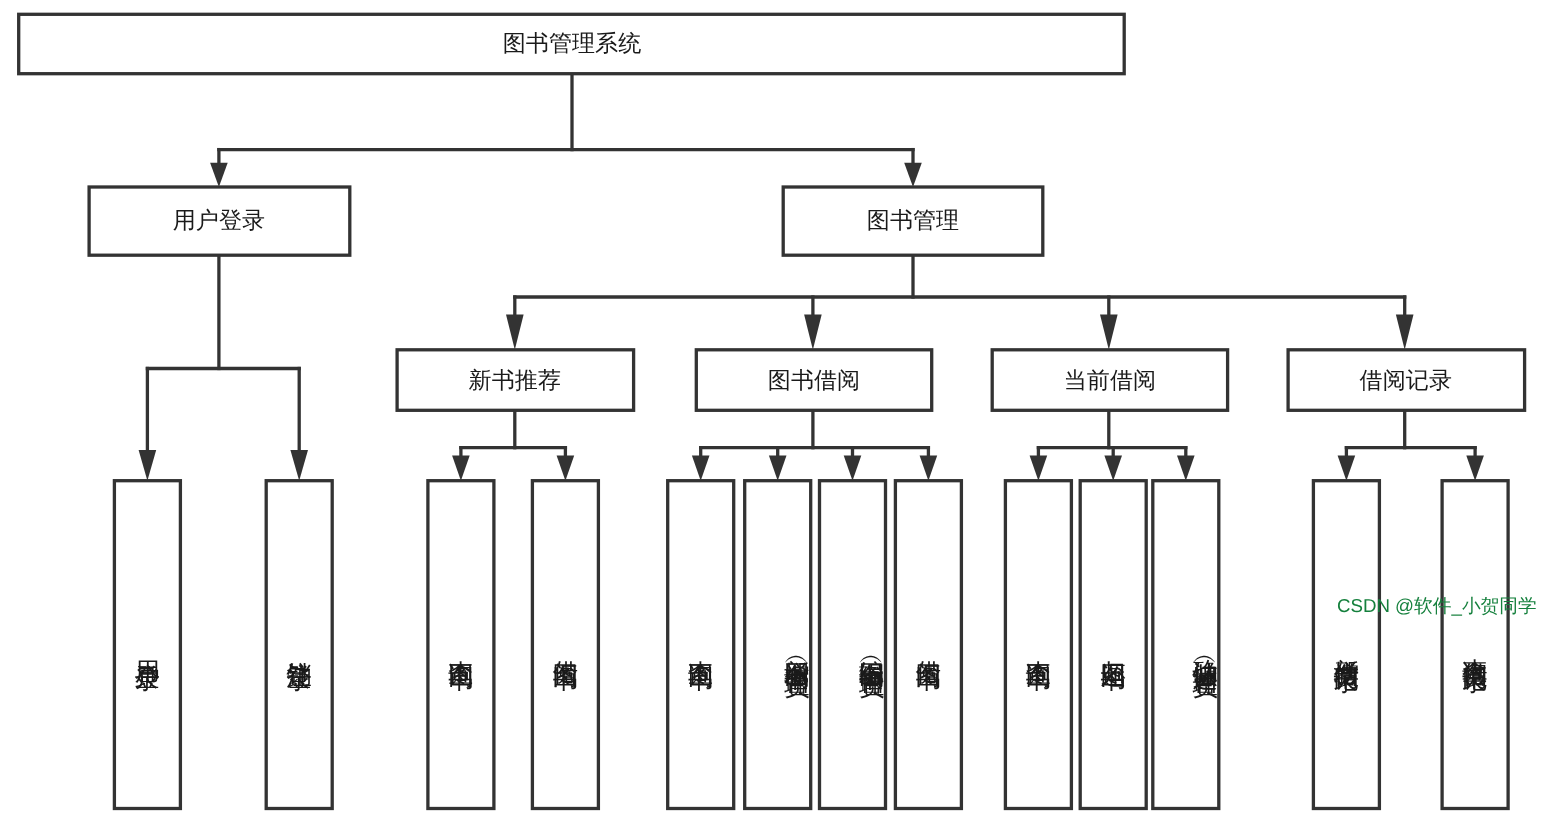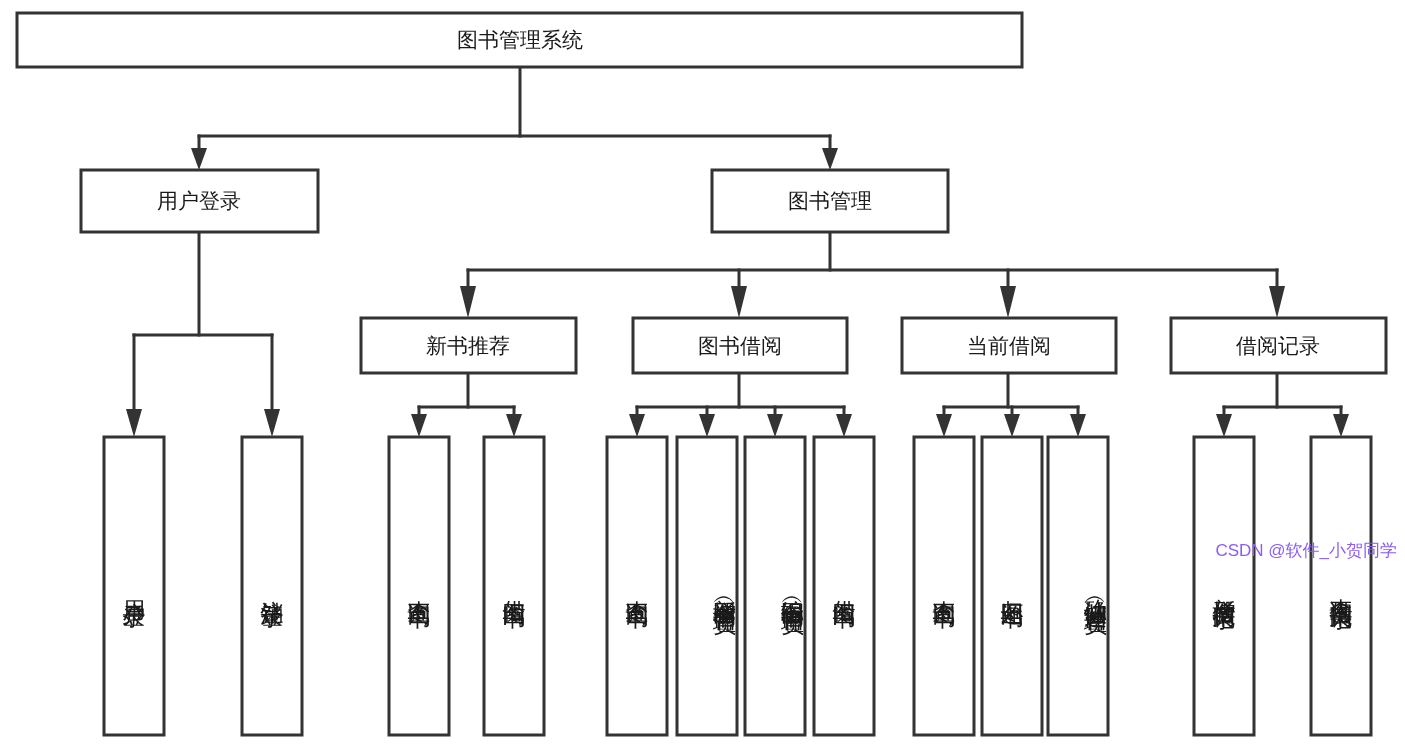--- a/index.html
+++ b/index.html
@@ -63,21 +63,21 @@
     text-align: center;
     white-space: nowrap;
     pointer-events: none;
   }
   .watermark {
     position: absolute;
     right: 8px;
     bottom: 4px;
     font-family: "Liberation Sans", "DejaVu Sans", sans-serif;
     font-size: 17px;
-    color: #8b5cf6;
+    color: #15803d;
     white-space: nowrap;
   }
 </style>
 </head>
 <body>
 
 <div id="diagram-root">
 
   <svg class="diagram" viewBox="0 0 1405 747">
 

